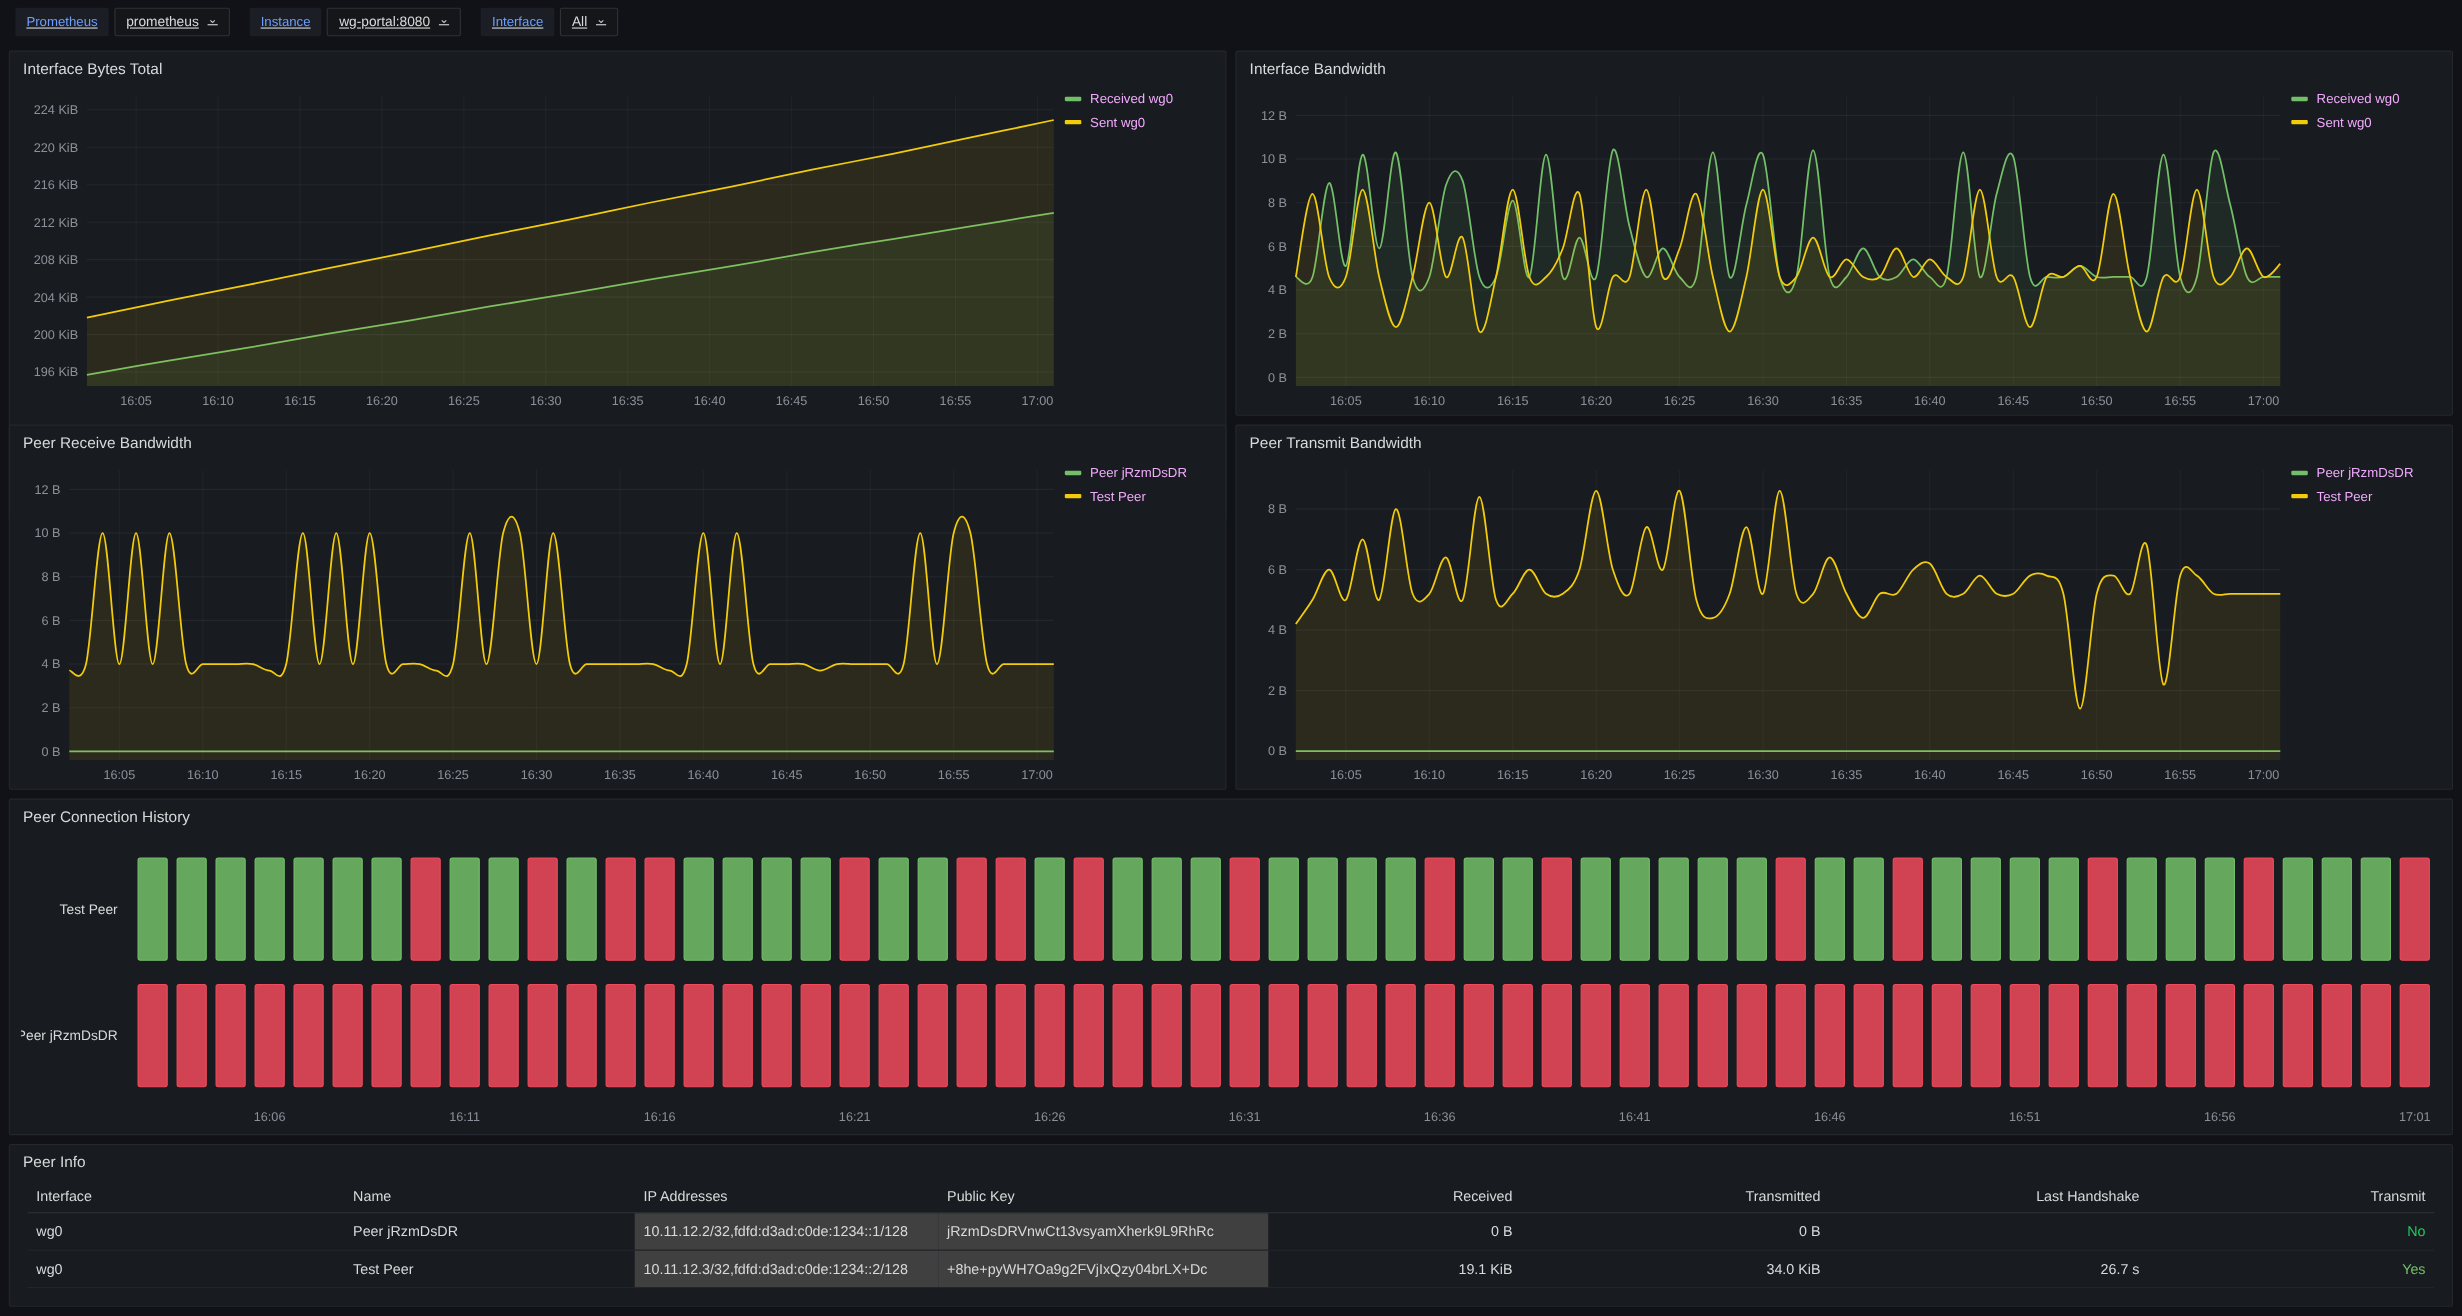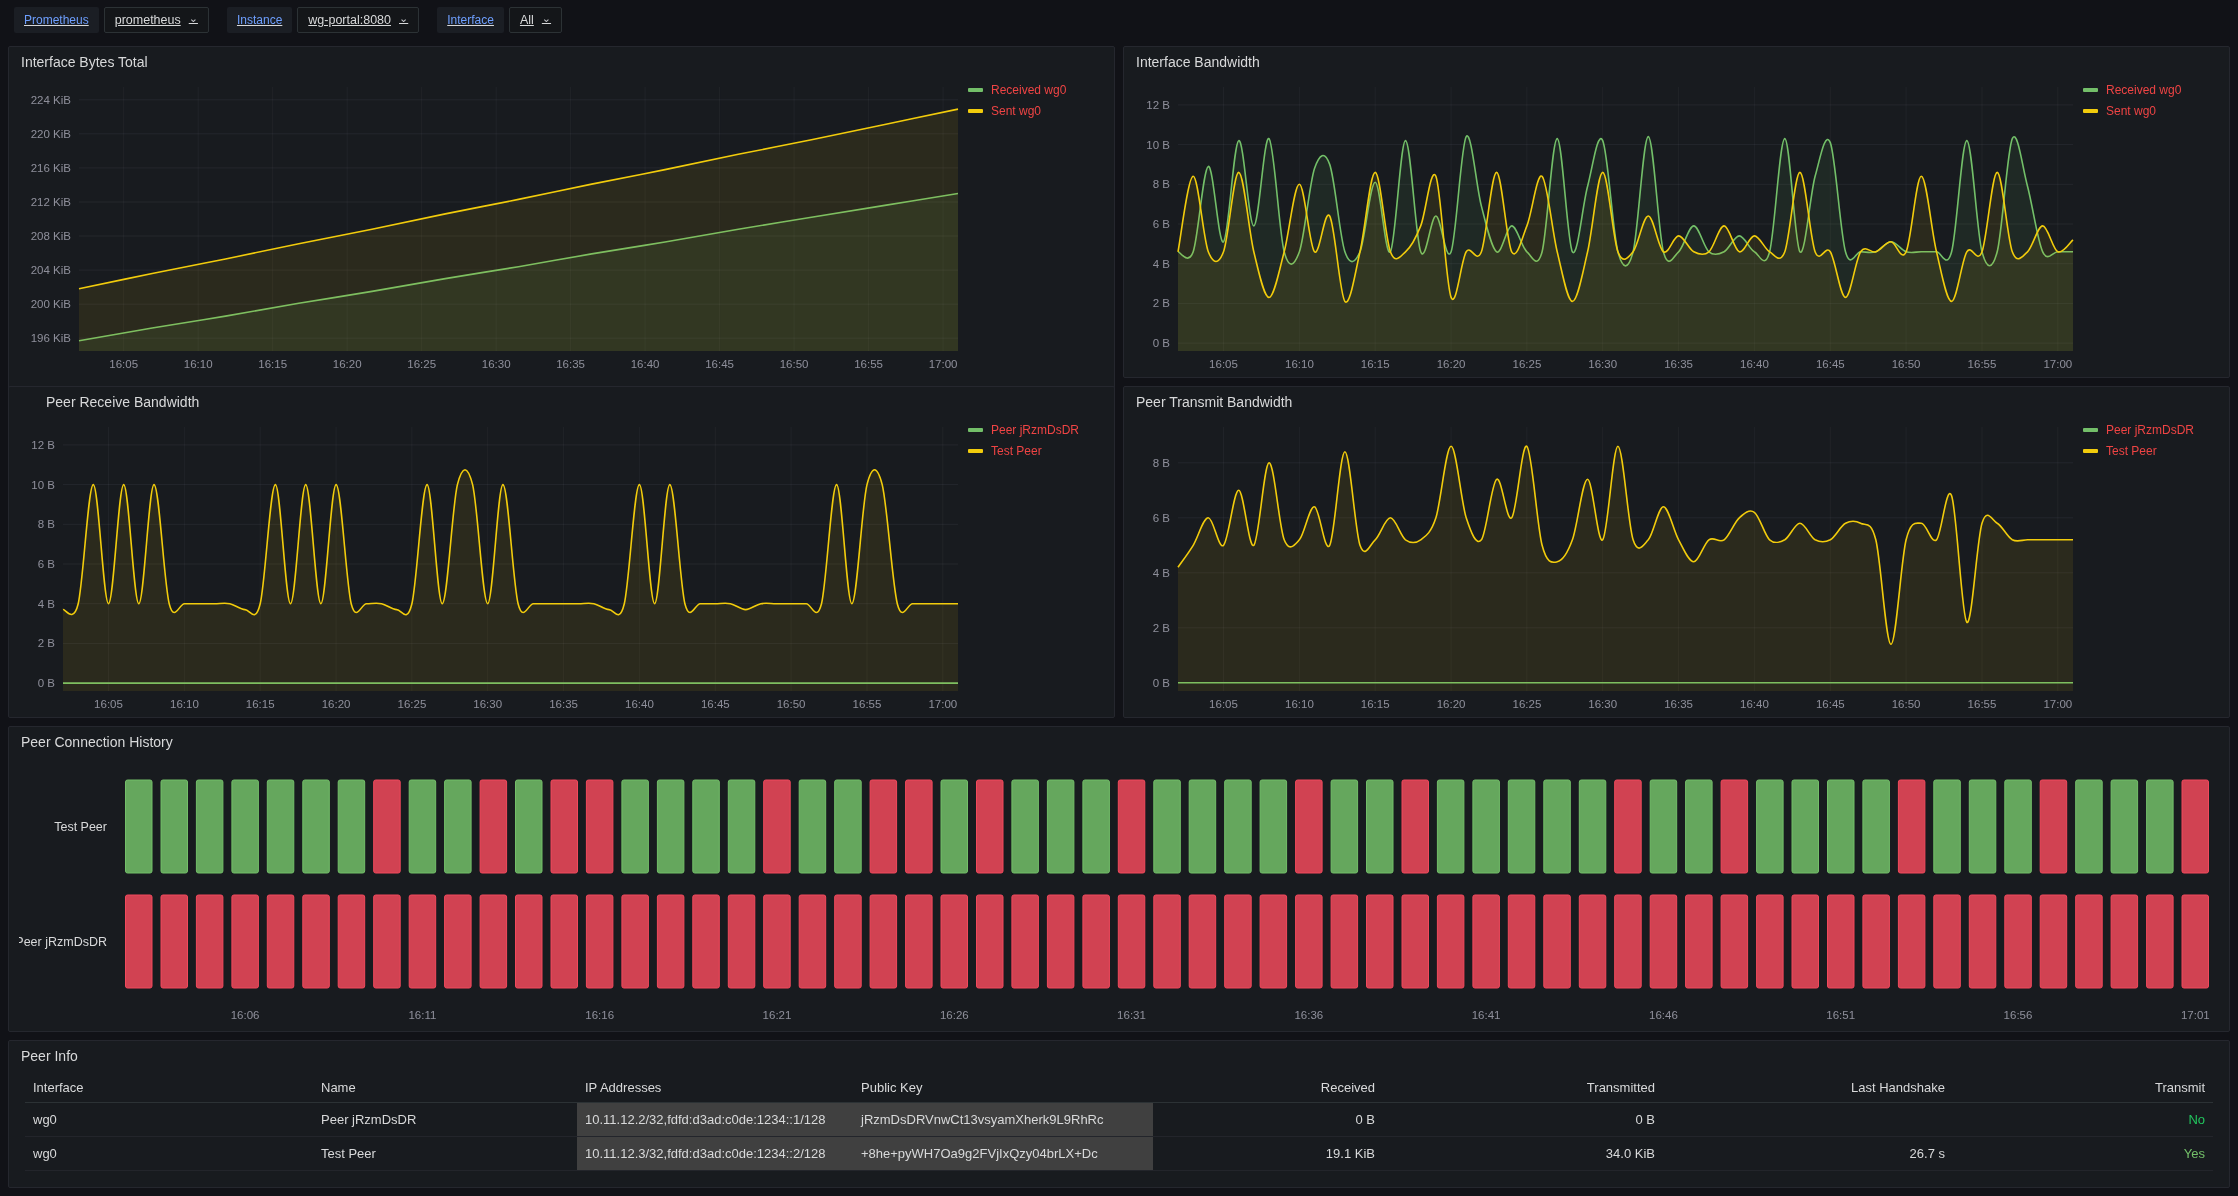--- a/index.html
+++ b/index.html
@@ -22,21 +22,21 @@
   
   .panel { position: absolute; background: #181b1f; border: 1px solid #25272e;
     border-radius: 2px; }
   .panel-title { height: 30px; line-height: 30px; padding: 0 12px; font-size: 14px;
     font-weight: 500; color: #d8d9da; white-space: nowrap; cursor: pointer; }
   .chart-area { position: absolute; left: 10px; right: 150px; top: 32px; bottom: 4px; }
   .chart-area.full { right: 10px; }
   .legend { position: absolute; right: 10px; top: 36px; width: 136px;
     display: flex; flex-direction: column; gap: 7px; }
   .legend-item { display: flex; align-items: center; gap: 8px; font-size: 12px;
-    color: #ef4444; cursor: pointer; }
+    color: #f0abfc; cursor: pointer; }
   .legend-item .swatch { width: 15px; height: 4px; border-radius: 1px; flex: 0 0 auto; }
 
   svg text.axis { fill: rgba(204,204,220,0.65); font-size: 11.5px;
     font-family: "Liberation Sans", sans-serif; }
   svg text.rowlabel { fill: #d8d9da; font-size: 12.5px;
     font-family: "Liberation Sans", sans-serif; }
 
   
   .table-area { position: absolute; left: 16px; right: 16px; top: 32px; bottom: 0; }
   .trow { display: grid;
@@ -189,21 +189,21 @@
           <span class="swatch" style="background:#73bf69"></span>
           <span>Received wg0</span>
         </div>
         <div class="legend-item">
           <span class="swatch" style="background:#f2cc0c"></span>
           <span>Sent wg0</span>
         </div>
       </div>
   </div>
 
-  <div class="panel" style="left:8px; top:386px; width:1107px; height:332px;padding-left:25px;">
+  <div class="panel" style="left:8px; top:386px; width:1107px; height:332px;">
     <div class="panel-title">Peer Receive Bandwidth</div>
     <div class="chart-area"><svg width="945" height="294">
           <line x1="44" y1="264.1" x2="939" y2="264.1" stroke="rgba(204,204,220,0.07)"></line>
           <text x="36" y="268.1" text-anchor="end" class="axis">0 B</text>
           <line x1="44" y1="224.4" x2="939" y2="224.4" stroke="rgba(204,204,220,0.07)"></line>
           <text x="36" y="228.4" text-anchor="end" class="axis">2 B</text>
           <line x1="44" y1="184.7" x2="939" y2="184.7" stroke="rgba(204,204,220,0.07)"></line>
           <text x="36" y="188.7" text-anchor="end" class="axis">4 B</text>
           <line x1="44" y1="145.0" x2="939" y2="145.0" stroke="rgba(204,204,220,0.07)"></line>
           <text x="36" y="149.0" text-anchor="end" class="axis">6 B</text>

